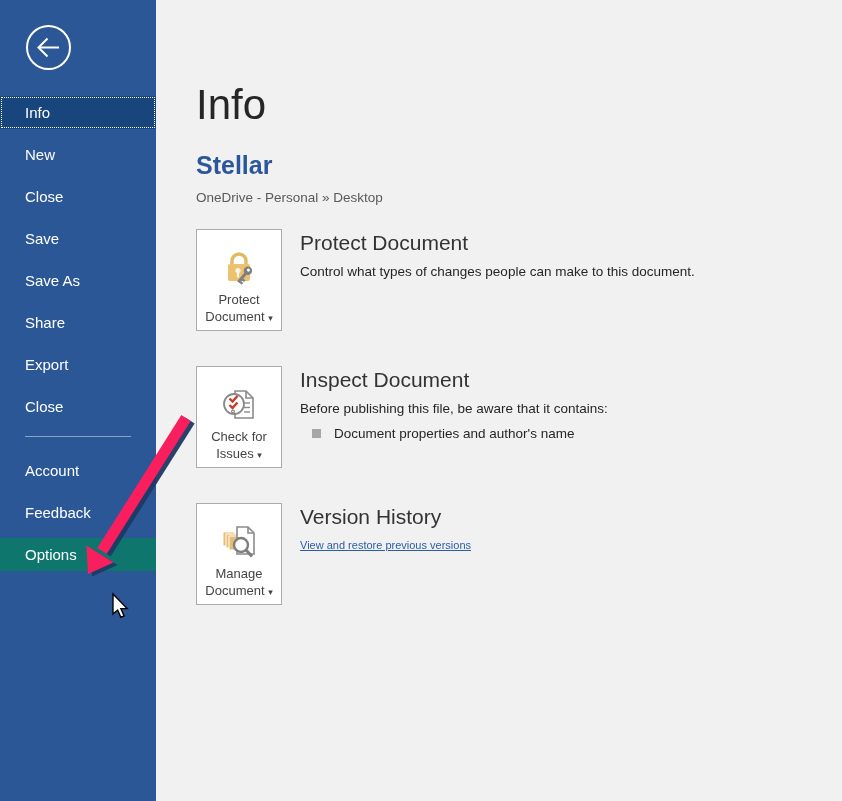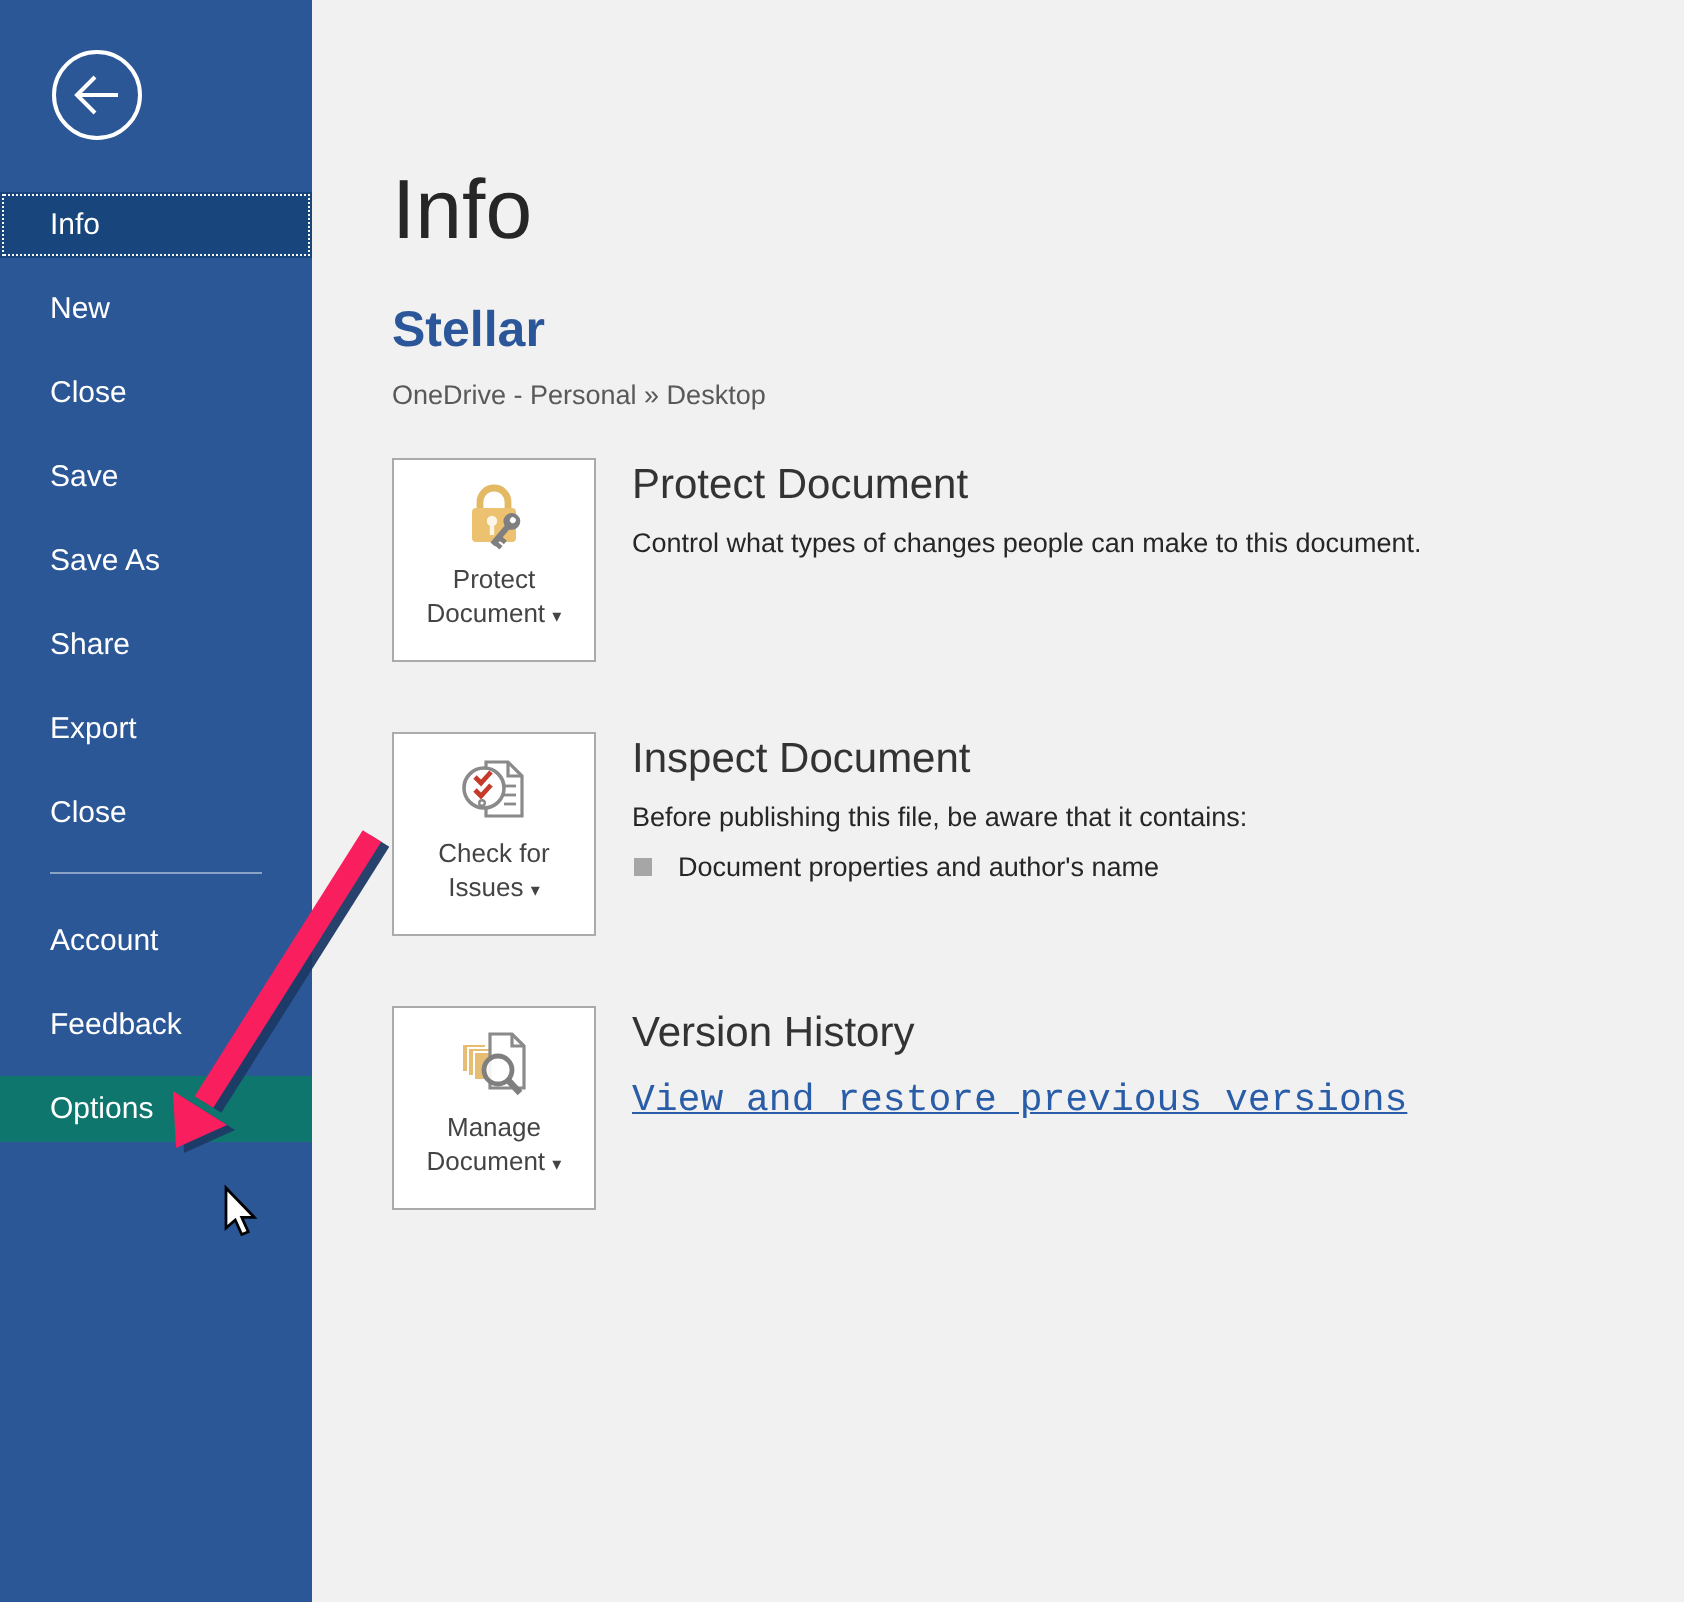--- a/index.html
+++ b/index.html
@@ -56,46 +56,46 @@
     font-size:25px; font-weight:700;
     color:#2b579a; line-height:1.2;
   }
   .breadcrumb {
     margin-top:10px;
     font-size:13.5px; color:#595959;
   }
   .rows { margin-top:24px; }
   .row { display:flex; align-items:flex-start; margin-bottom:35px; }
   .tile-btn {
-    width:102px; height:102px; flex:none;
+    width:86px; height:102px; flex:none;
     background:#ffffff; border:1px solid #ababab;
     display:flex; flex-direction:column; align-items:center;
-    padding-top:9px;
+    padding-top:19px;
     font-family:"Liberation Sans", sans-serif;
     font-size:13px; color:#444444; line-height:1.3;
     cursor:pointer;
   }
   .tile-btn .btn-label { text-align:center; margin-top:3px; }
   .caret { font-size:9px; color:#444; }
   .row-text { margin-left:18px; padding-top:2px; }
   .section-heading {
     margin:0; font-size:21px; font-weight:300;
     color:#333333; line-height:1.15;
   }
   .section-desc {
     margin:8px 0 0 0;
     font-size:13.5px; color:#262626;text-align:right;
   }
-  .bullet-row { display:flex; align-items:center; margin-top:10px; margin-left:1px; }
+  .bullet-row { display:flex; align-items:center; margin-top:10px; margin-left:12px; }
   .bullet-square { width:9px; height:9px; background:#a6a6a6; margin-right:13px; flex:none; }
   .bullet-text { font-size:13.5px; color:#262626; }
   .vh-link {
     display:inline-block; margin-top:9px;
-    font-size:19px; color:#2a5da8;
-    text-decoration:underline; cursor:pointer;font-family:Liberation Mono, monospace;
+    font-size:11px; color:#2a5da8;
+    text-decoration:underline; cursor:pointer;
   }
 
   
   .overlay {
     position:absolute; left:0; top:0;
     width:842px; height:801px;
     pointer-events:none;
   }
 </style>
 </head>

